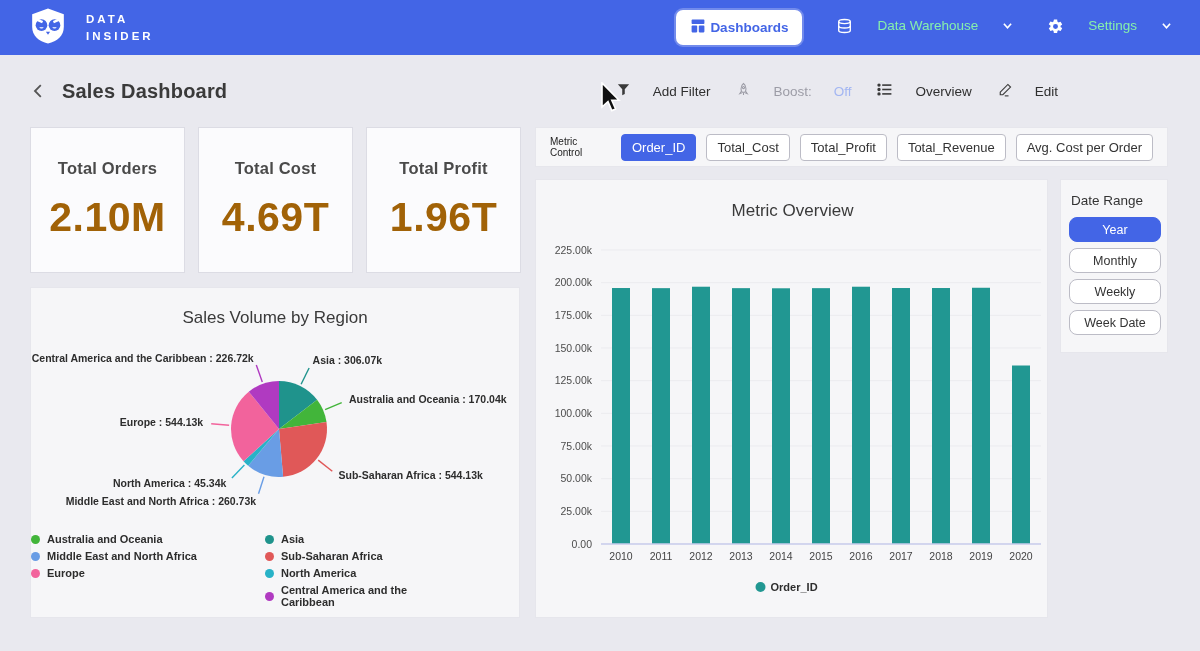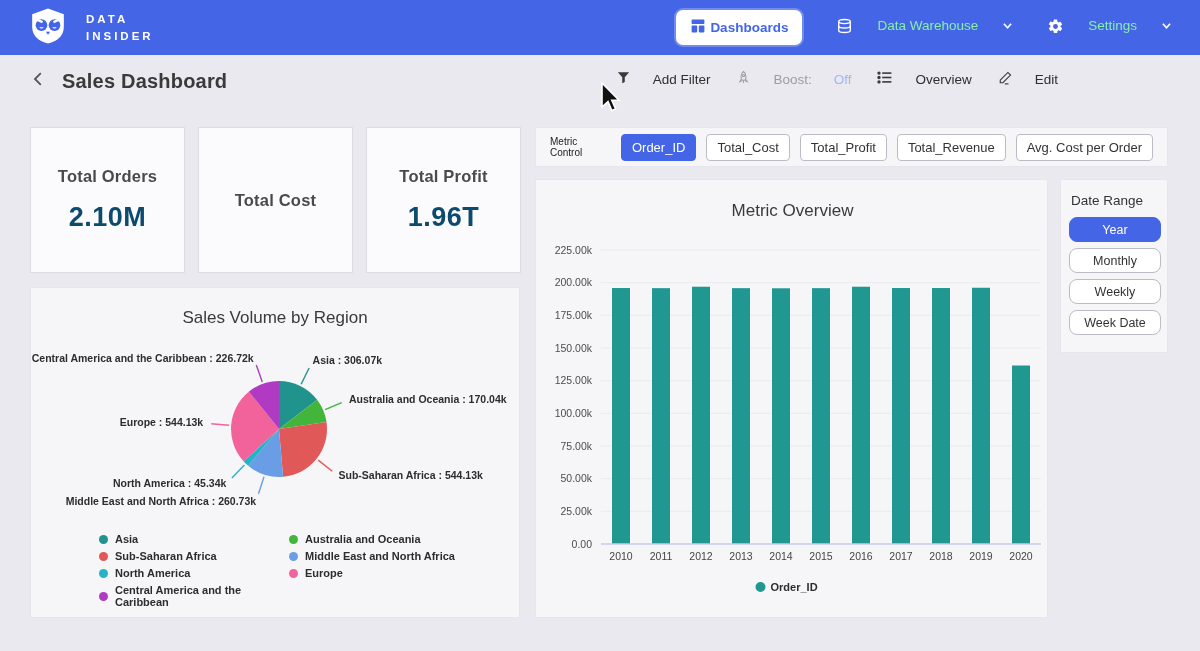--- a/index.html
+++ b/index.html
@@ -15,34 +15,34 @@
     display:flex;align-items:center;justify-content:space-between;padding:0 28px;}
   .brand{display:flex;align-items:center;gap:18px;}
   .brand-text{color:#fff;font-size:11.5px;font-weight:bold;letter-spacing:3px;line-height:1.45;}
   .topnav-right{display:flex;align-items:center;gap:34px;}
   .pill{display:flex;align-items:center;gap:4px;background:#fff;color:var(--accent);
     border:none;border-radius:7px;padding:8px 14px;font-size:13.5px;font-weight:bold;cursor:pointer;
     box-shadow:0 0 0 2px rgba(255,255,255,.25);text-align:right;}
   .navitem{display:flex;align-items:flex-start;gap:24px;color:#86efac;font-size:13.5px;cursor:pointer;}
 
   
-  .pagehead{position:absolute;top:70px;left:0;width:1088px;height:42px;display:flex;align-items:flex-start;padding:0 30px;}
+  .pagehead{position:absolute;top:70px;left:0;width:1088px;height:42px;display:flex;align-items:center;padding:0 30px;}
   .back{background:none;border:none;cursor:pointer;display:flex;align-items:center;margin-right:14px;}
   .pagehead h1{font-size:20px;font-weight:bold;color:#3a3a3a;letter-spacing:.2px;}
   .toolbar{margin-left:auto;display:flex;align-items:center;gap:26px;}
   .tool{display:flex;align-items:center;gap:22px;font-size:13.5px;color:#2f2f2f;cursor:pointer;}
   .tool .muted{color:#9c9ca6;}
   .tool .off{color:#a3b6f2;}
 
   
   .kpis{position:absolute;top:127px;left:30px;display:flex;gap:13px;}
   .kpi{width:155px;height:146px;background:var(--card);border:1px solid var(--border);
     display:flex;flex-direction:column;align-items:center;justify-content:center;gap:16px;}
   .kpi .lbl{font-size:16.5px;color:#4a4a4a;font-weight:bold;letter-spacing:.2px;}
-  .kpi .val{font-size:27px;font-weight:bold;color:#0c4a6e;letter-spacing:.5px;}
+  .kpi .val{font-size:41px;font-weight:bold;color:#a16207;letter-spacing:.5px;}
 
   
   .panel{position:absolute;background:var(--panel);border:1px solid #e6e6ec;}
   .metricbar{left:535px;top:127px;width:633px;height:40px;display:flex;align-items:center;gap:10px;padding:0 14px;}
   .metricbar .mlabel{font-size:10px;color:#222;margin-right:6px;}
   .chip{background:#fff;border:1px solid #bcbcc6;border-radius:4px;padding:5px 10px;font-size:13px;color:#333;cursor:pointer;white-space:nowrap;}
   .chip.sel{background:var(--accent);border-color:var(--accent);color:#fff;}
 
   .barpanel{left:535px;top:179px;width:513px;height:439px;}
   .piepanel{left:30px;top:287px;width:490px;height:331px;}
@@ -179,20 +179,21 @@
     </div>
   </div>
 
   <div class="kpis">
     <div class="kpi">
       <div class="lbl">Total Orders</div>
       <div class="val">2.10M</div>
     </div>
     <div class="kpi">
       <div class="lbl">Total Cost</div>
+      <div class="val">4.69T</div>
     </div>
     <div class="kpi">
       <div class="lbl">Total Profit</div>
       <div class="val">1.96T</div>
     </div>
   </div>
 
   <div class="panel metricbar">
     <span class="mlabel">Metric Control</span>
     <button class="chip sel">Order_ID</button>
@@ -280,50 +281,50 @@
           <polyline points="233.0,125.7 227.5,142.8" fill="none" stroke="#699de5" stroke-width="1.4"></polyline>
           <text x="225.1" y="153.5" text-anchor="end" font-size="10.5" font-weight="bold" fill="#2d2d2d">Middle East and North Africa : 260.73k</text>
           <polyline points="213.4,114.1 200.9,127.1" fill="none" stroke="#28b2c7" stroke-width="1.4"></polyline>
           <text x="195.4" y="135.9" text-anchor="end" font-size="10.5" font-weight="bold" fill="#2d2d2d">North America : 45.34k</text>
           <polyline points="198.1,74.2 180.2,72.8" fill="none" stroke="#f2639c" stroke-width="1.4"></polyline>
           <text x="172.2" y="75.2" text-anchor="end" font-size="10.5" font-weight="bold" fill="#2d2d2d">Europe : 544.13k</text>
           <polyline points="231.3,30.9 225.3,13.9" fill="none" stroke="#b03ac1" stroke-width="1.4"></polyline>
           <text x="222.7" y="11.0" text-anchor="end" font-size="10.5" font-weight="bold" fill="#2d2d2d">Central America and the Caribbean : 226.72k</text>
         </svg></div>
     <div class="pie-legend">
+      <div class="pl-col" id="pie-legend-col2">
+          <div class="pl-row">
+         <span class="pl-dot" style="background:#42b53a"></span>
+         <span>Australia and Oceania</span>
+          </div>
+          <div class="pl-row">
+         <span class="pl-dot" style="background:#699de5"></span>
+         <span>Middle East and North Africa</span>
+          </div>
+          <div class="pl-row">
+         <span class="pl-dot" style="background:#f2639c"></span>
+         <span>Europe</span>
+          </div>
+        </div>
       <div class="pl-col c1" id="pie-legend-col1">
           <div class="pl-row">
          <span class="pl-dot" style="background:#1f938c"></span>
          <span>Asia</span>
           </div>
           <div class="pl-row">
          <span class="pl-dot" style="background:#e05858"></span>
          <span>Sub-Saharan Africa</span>
           </div>
           <div class="pl-row">
          <span class="pl-dot" style="background:#28b2c7"></span>
          <span>North America</span>
           </div>
           <div class="pl-row">
          <span class="pl-dot" style="background:#b03ac1"></span>
          <span>Central America and the Caribbean</span>
-          </div>
-        </div>
-      <div class="pl-col" id="pie-legend-col2">
-          <div class="pl-row">
-         <span class="pl-dot" style="background:#42b53a"></span>
-         <span>Australia and Oceania</span>
-          </div>
-          <div class="pl-row">
-         <span class="pl-dot" style="background:#699de5"></span>
-         <span>Middle East and North Africa</span>
-          </div>
-          <div class="pl-row">
-         <span class="pl-dot" style="background:#f2639c"></span>
-         <span>Europe</span>
           </div>
         </div>
     </div>
   </div>
 
   <div class="cursor">
     <svg width="24" height="32" viewBox="0 0 24 32">
       <path d="M4 1 4 25 10 19.6 13.8 28.6 17.6 27 13.8 18.2 21 18.2 Z" fill="#111" stroke="#fff" stroke-width="1.6"></path>
     </svg>
   </div>

